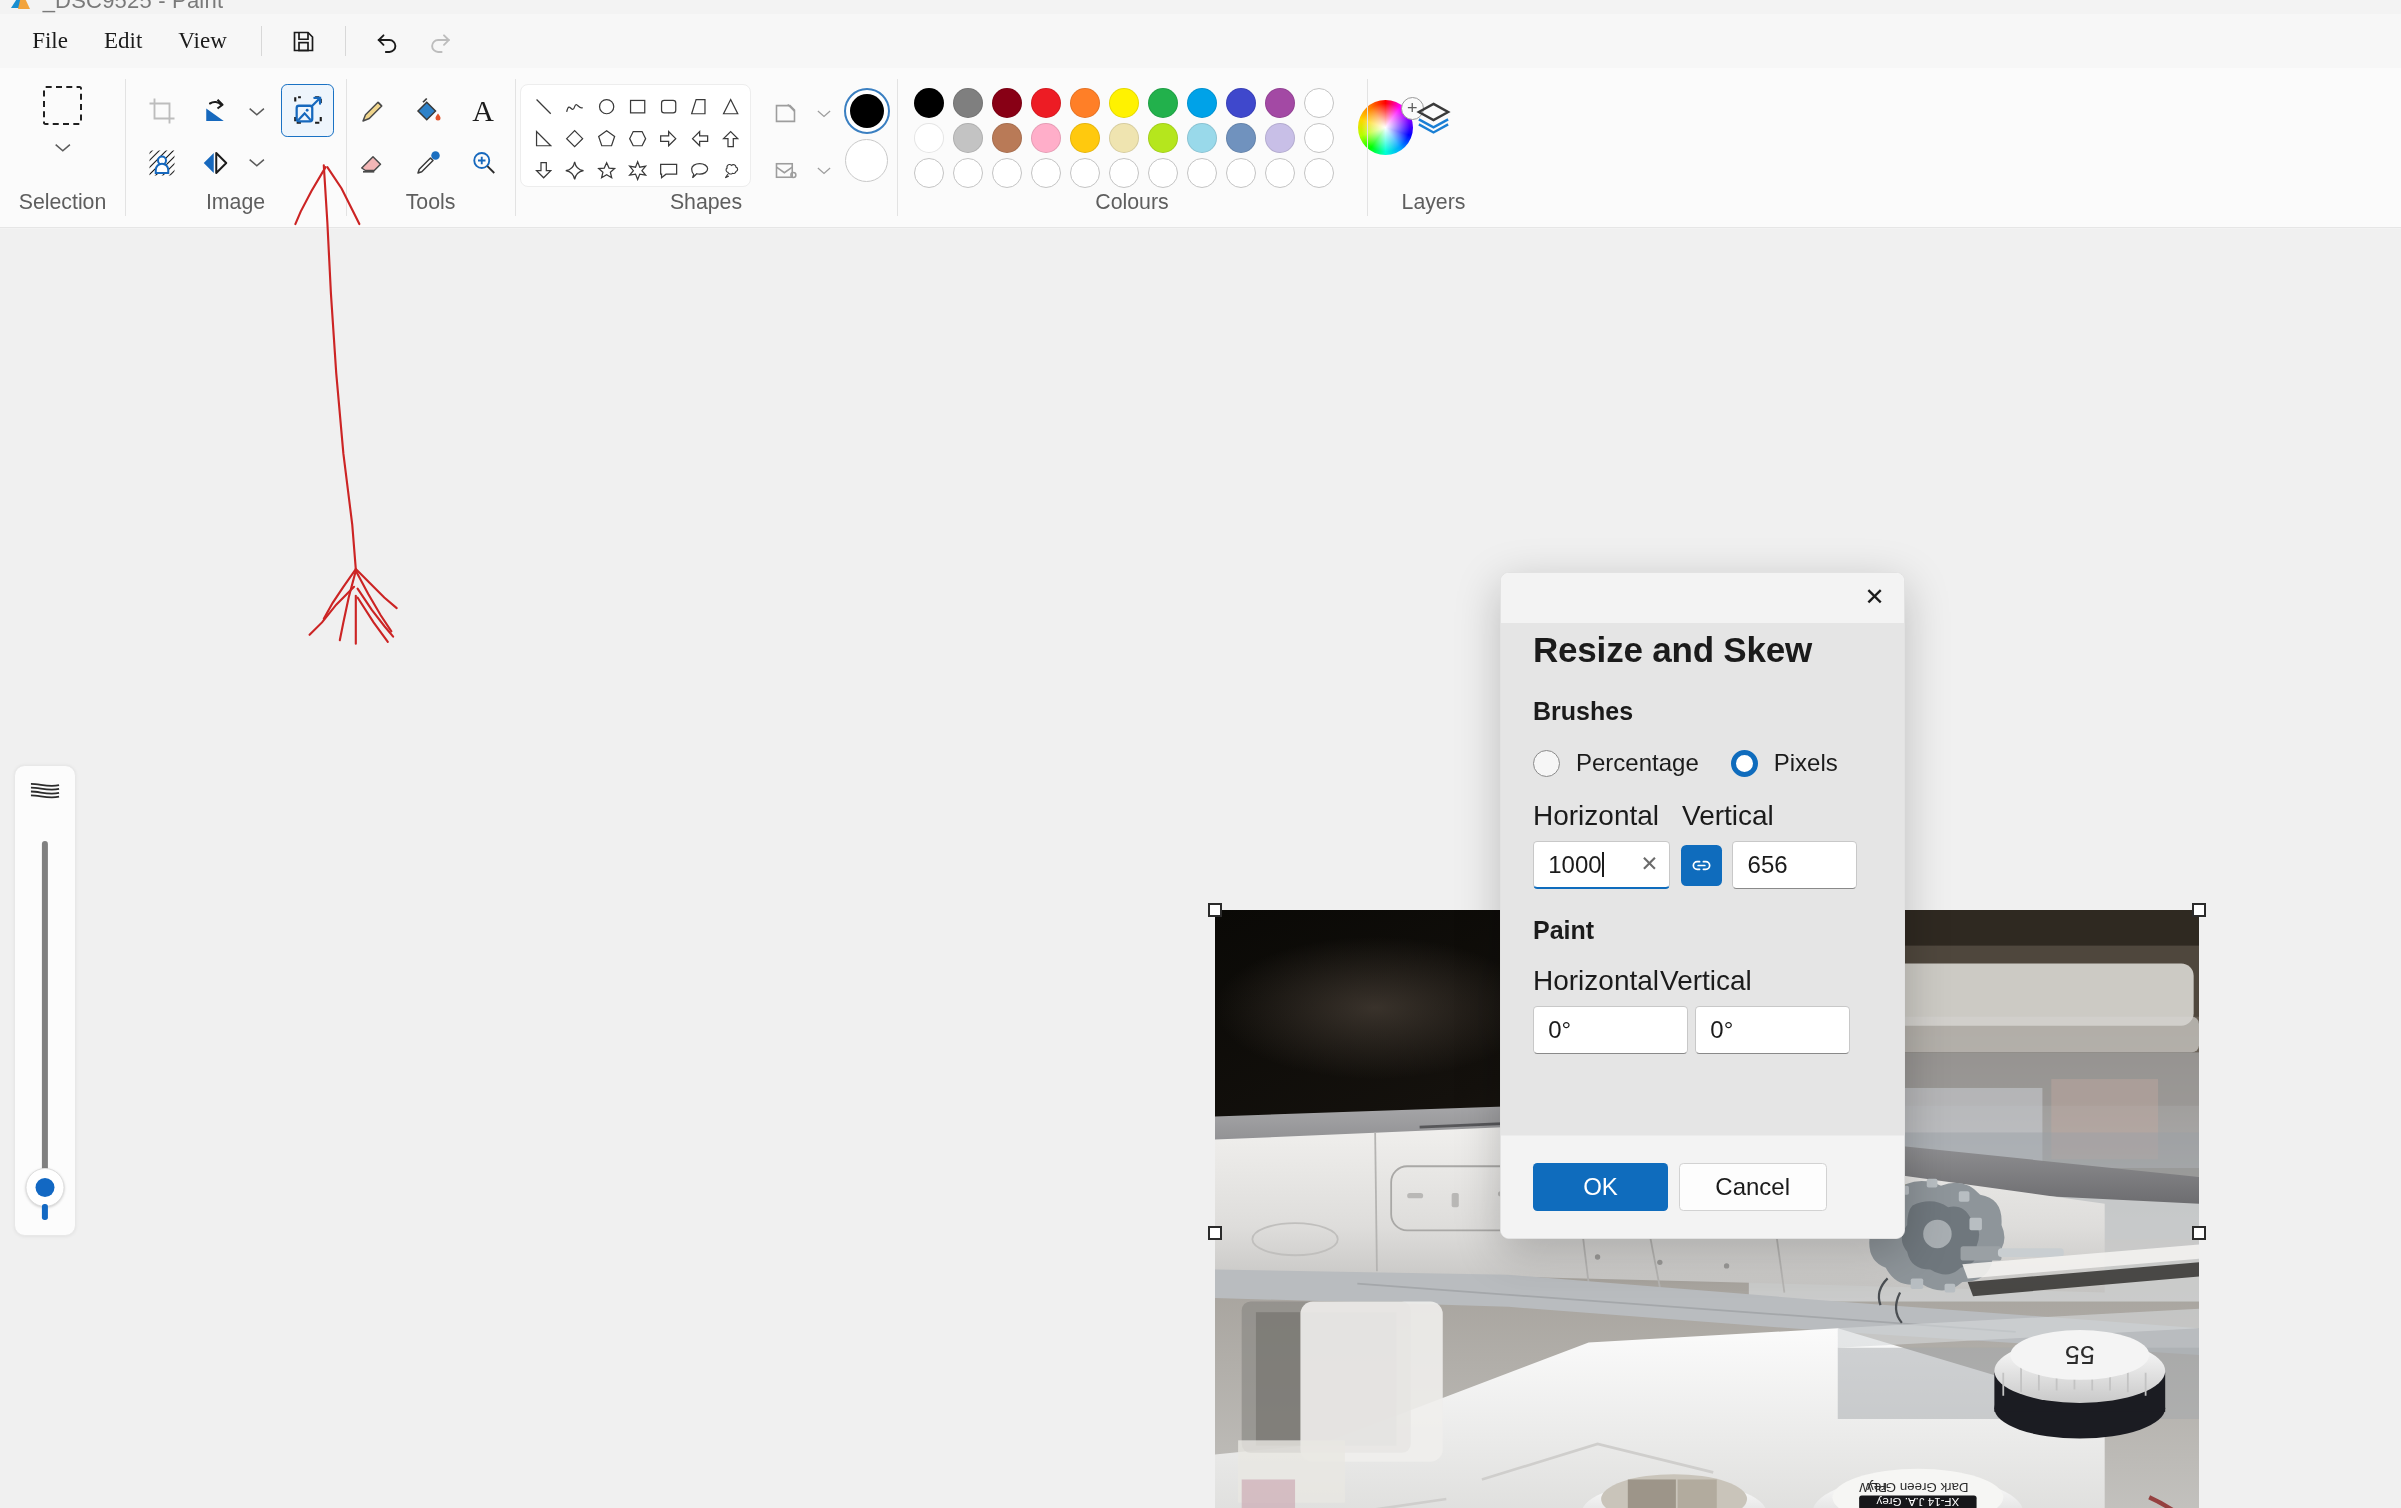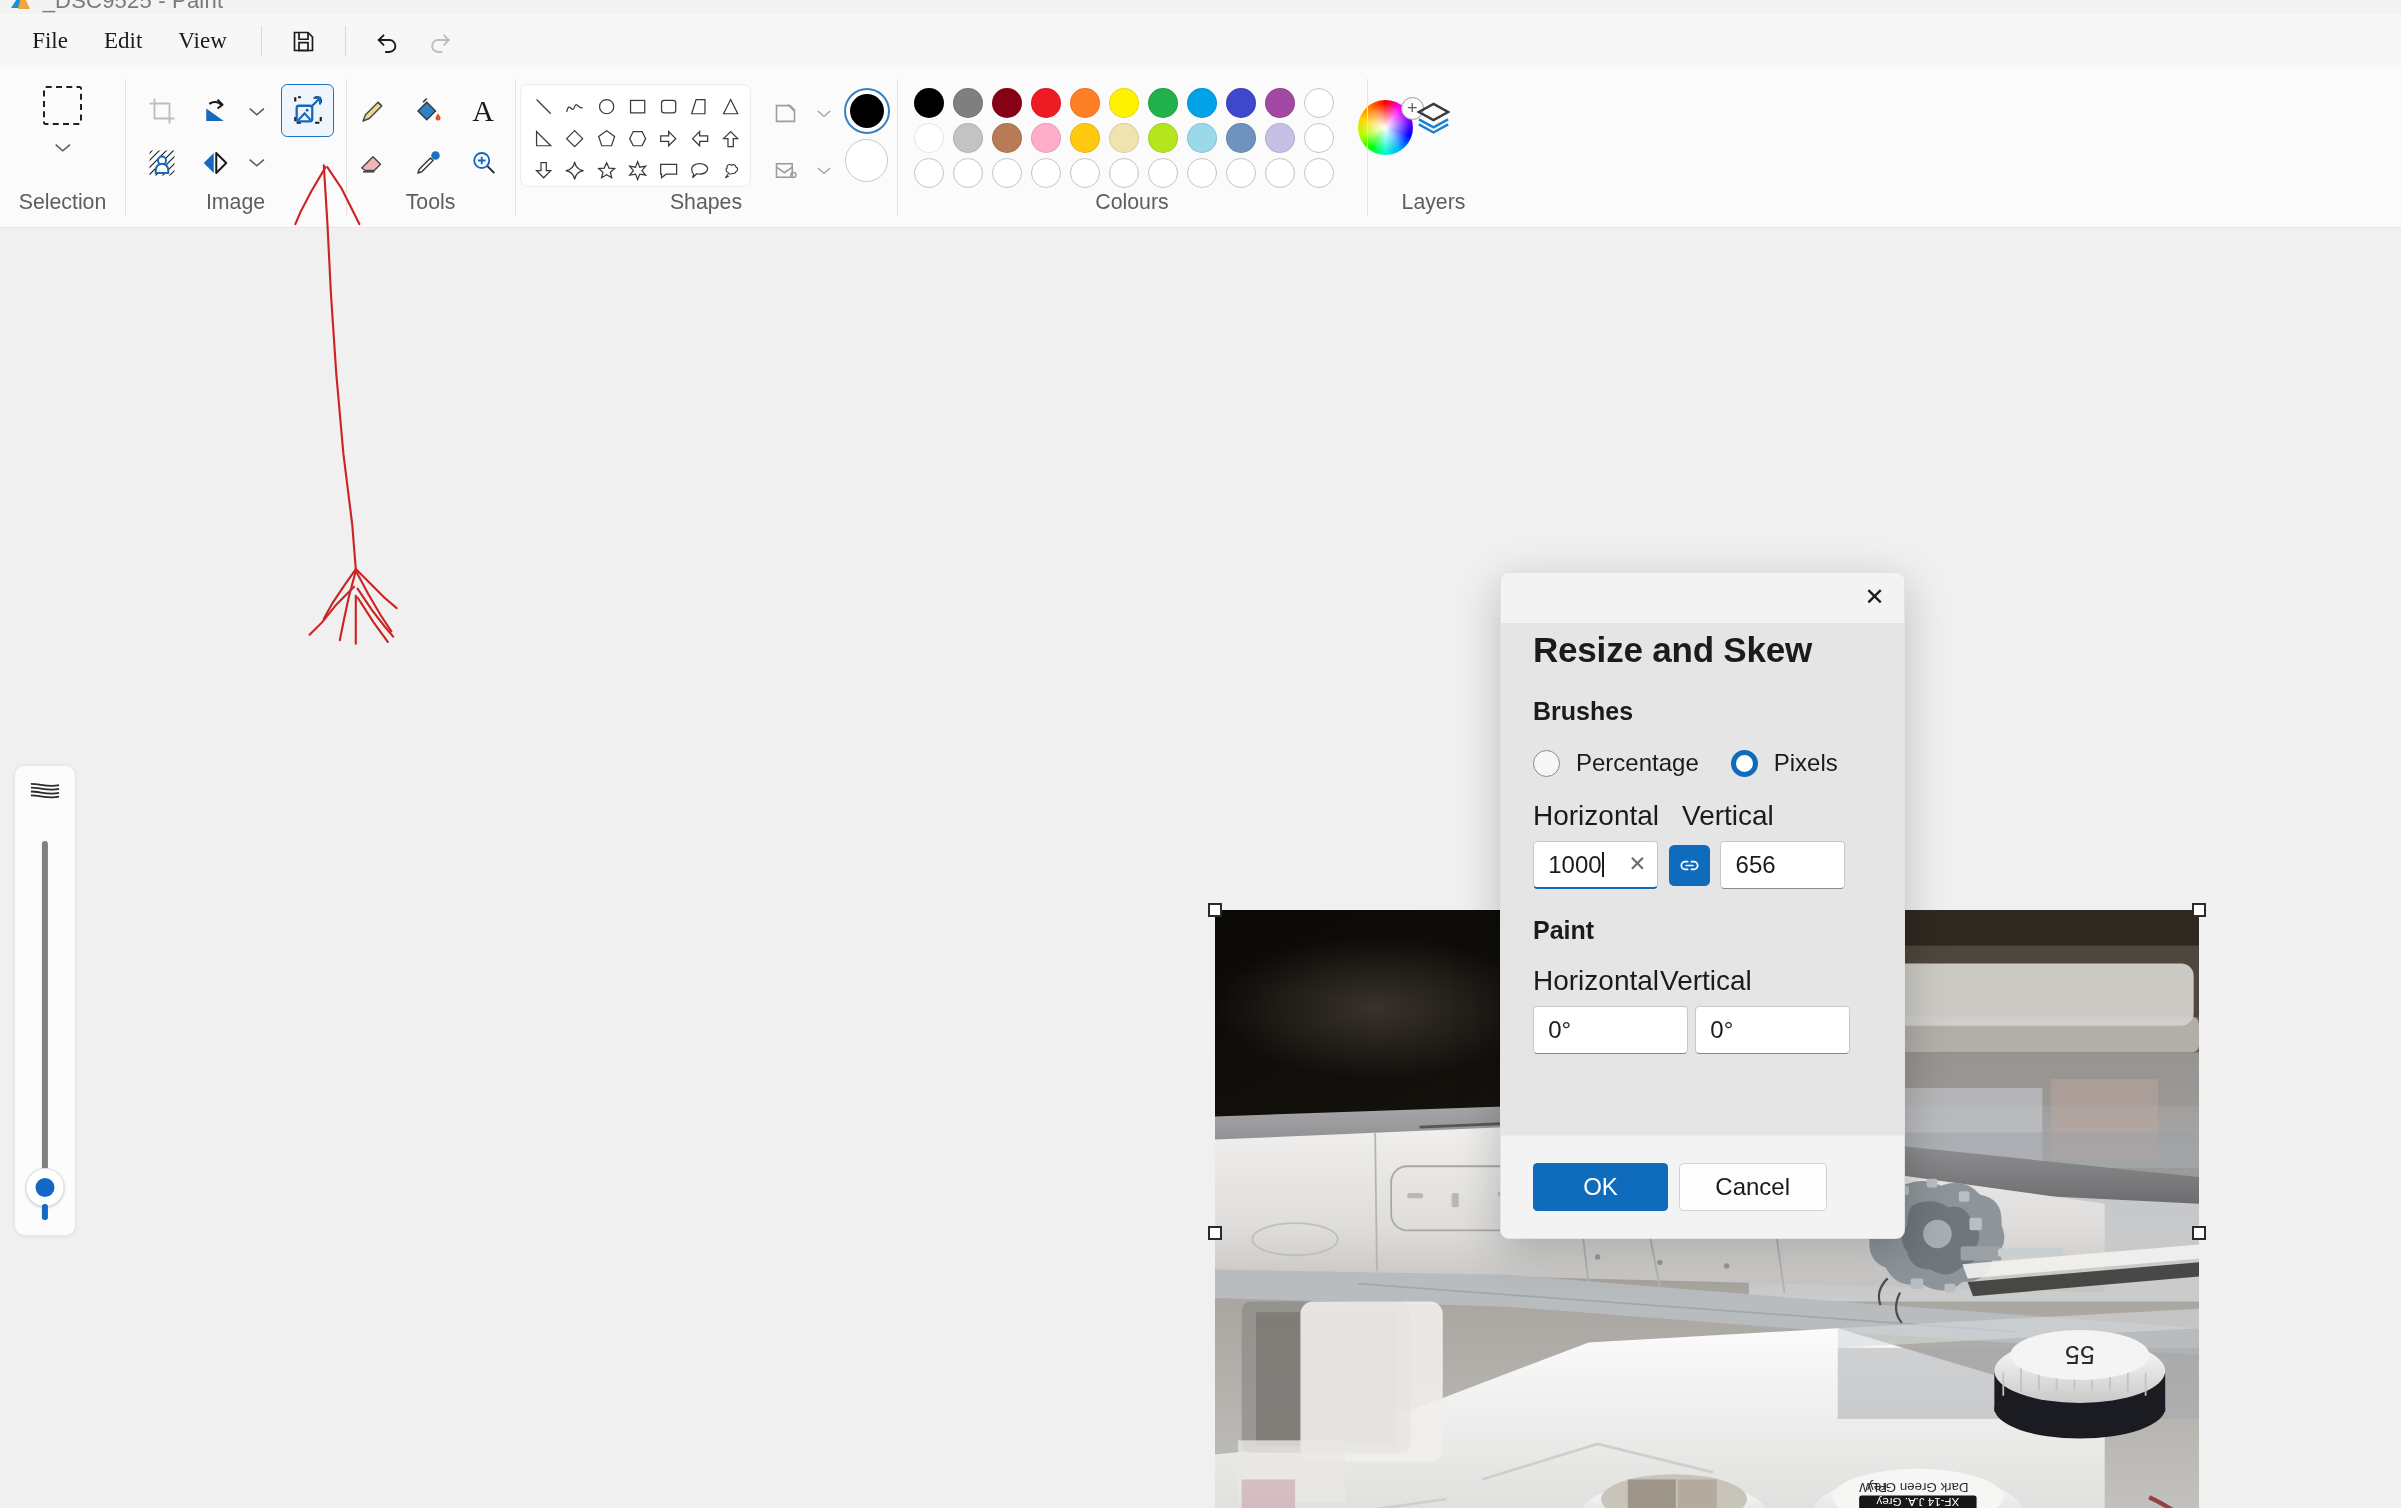--- a/index.html
+++ b/index.html
@@ -808,21 +808,21 @@
           <span class="radio on"></span>
           <span class="radio-lbl">Pixels</span>
         </div>
 
         <div class="fld-labels">
           <span class="fld-lbl" style="width:149px">Horizontal</span>
           <span class="fld-lbl">Vertical</span>
         </div>
 
         <div class="row-inputs">
-          <div class="tbox focused" style="width:125px">
+          <div class="tbox focused" style="width:137px">
             <span class="tval">1000</span>
             <span class="caret"></span>
             <span class="clearx">✕</span>
           </div>
           <div class="linkbtn">
             <svg width="23" height="23" viewBox="0 0 24 24" fill="none" stroke="#ffffff" stroke-width="1.8" stroke-linecap="round">
               <path d="M10 8H7.5a4 4 0 0 0 0 8H10"></path>
                 <path d="M14 8h2.5a4 4 0 0 1 0 8H14"></path>
                 <path d="M8.5 12h7"></path>
             </svg>

